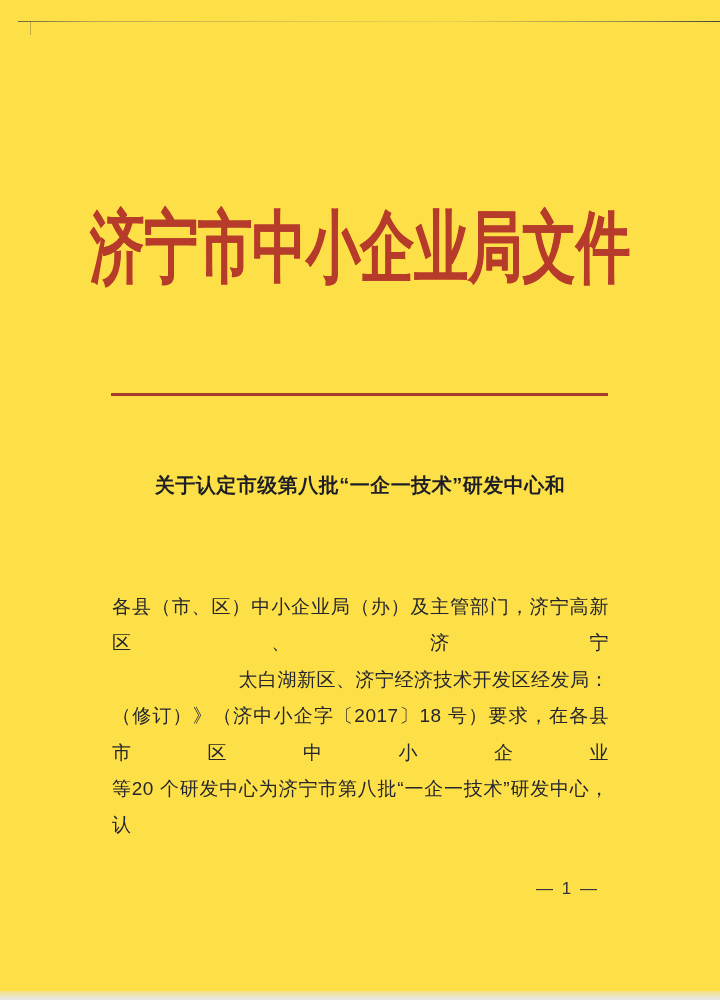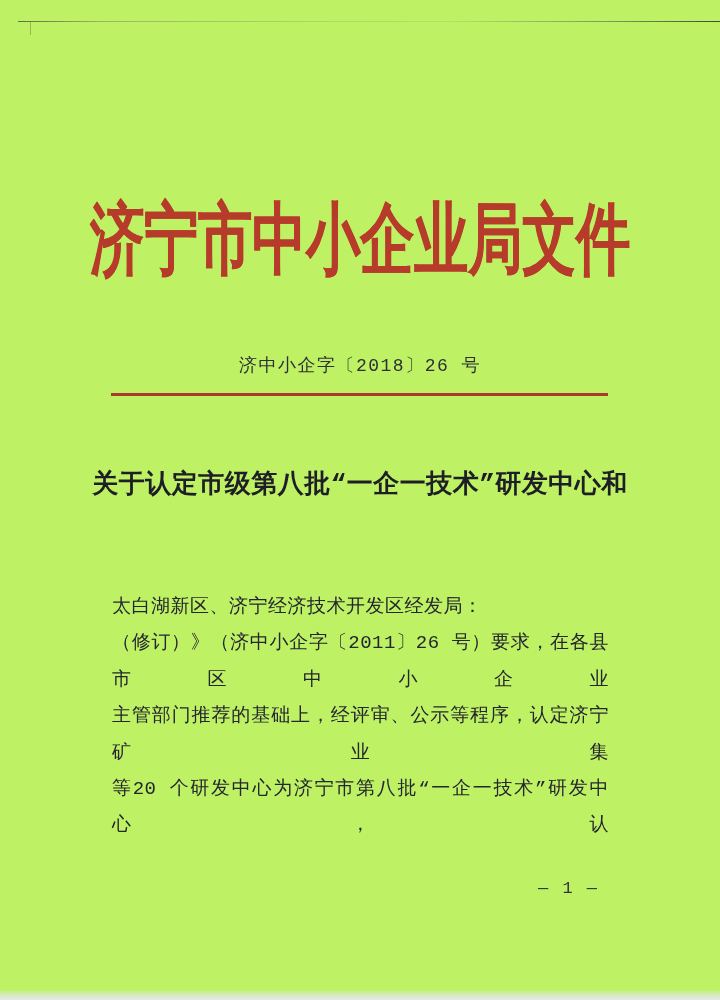--- a/index.html
+++ b/index.html
@@ -4,23 +4,23 @@
 <style>
   html, body {
     margin: 0;
     padding: 0;
     background: #fcfcfd;
   }
   .page {
     position: relative;
     width: 720px;
     height: 1000px;
-    background: #bef264;
+    background: #fde047;
     overflow: hidden;
-    font-family: Liberation Mono, monospace;
+    font-family: Liberation Sans, sans-serif;
   }
 
   
   .scan-line-top {
     position: absolute;
     top: 21px;
     left: 18px;
     right: 0;
     height: 1px;
     background: linear-gradient(to right,
@@ -90,21 +90,21 @@
   }
 
   
   .subject {
     position: absolute;
     top: 463px;
     left: 92px;
     width: 536px;
     text-align: center;
     font-weight: bold;
-    font-size: 26px;
+    font-size: 20px;
     line-height: 45px;
     color: #1e1e26;
     letter-spacing: 0.5px;
   }
 
   
   .body-text {
     position: absolute;
     top: 589px;
     left: 112px;
@@ -113,21 +113,21 @@
     line-height: 36.4px;
     color: #25252e;
     letter-spacing: 0.5px;
   }
   .body-line.fill {
     text-align: justify;
     text-align-last: justify;
     text-justify: inter-character;
   }
   .body-line.open {
-    text-align: left;
+    text-align: right;
   }
   .body-line.indent {
     text-indent: 36px;
   }
 
   
   .page-number {
     position: absolute;
     top: 879px;
     right: 121px;
@@ -139,32 +139,31 @@
 </head>
 <body>
 
 <div class="page">
 
   <div class="scan-line-top"></div>
   <div class="scan-tick-top"></div>
 
   <div class="agency-title">济宁市中小企业局文件</div>
 
-  <div class="doc-number">济中小企字〔2018〕26 号</div>
 
   <div class="red-divider"></div>
 
   <div class="subject">
     <div>关于认定市级第八批“一企一技术”研发中心和</div>
   </div>
 
   <div class="body-text">
+    <div class="body-line fill">各县（市、区）中小企业局（办）及主管部门，济宁高新区、济宁</div>
     <div class="body-line open">太白湖新区、济宁经济技术开发区经发局：</div>
-    <div class="body-line fill">（修订）》（济中小企字〔2011〕26 号）要求，在各县市区中小企业</div>
-    <div class="body-line fill">主管部门推荐的基础上，经评审、公示等程序，认定济宁矿业集</div>
+    <div class="body-line fill">（修订）》（济中小企字〔2017〕18 号）要求，在各县市区中小企业</div>
     <div class="body-line fill">等20 个研发中心为济宁市第八批“一企一技术”研发中心，认</div>
 
   </div>
 
   <div class="page-number">— 1 —</div>
 
   <div class="scan-bottom-edge"></div>
 
 </div>
 

